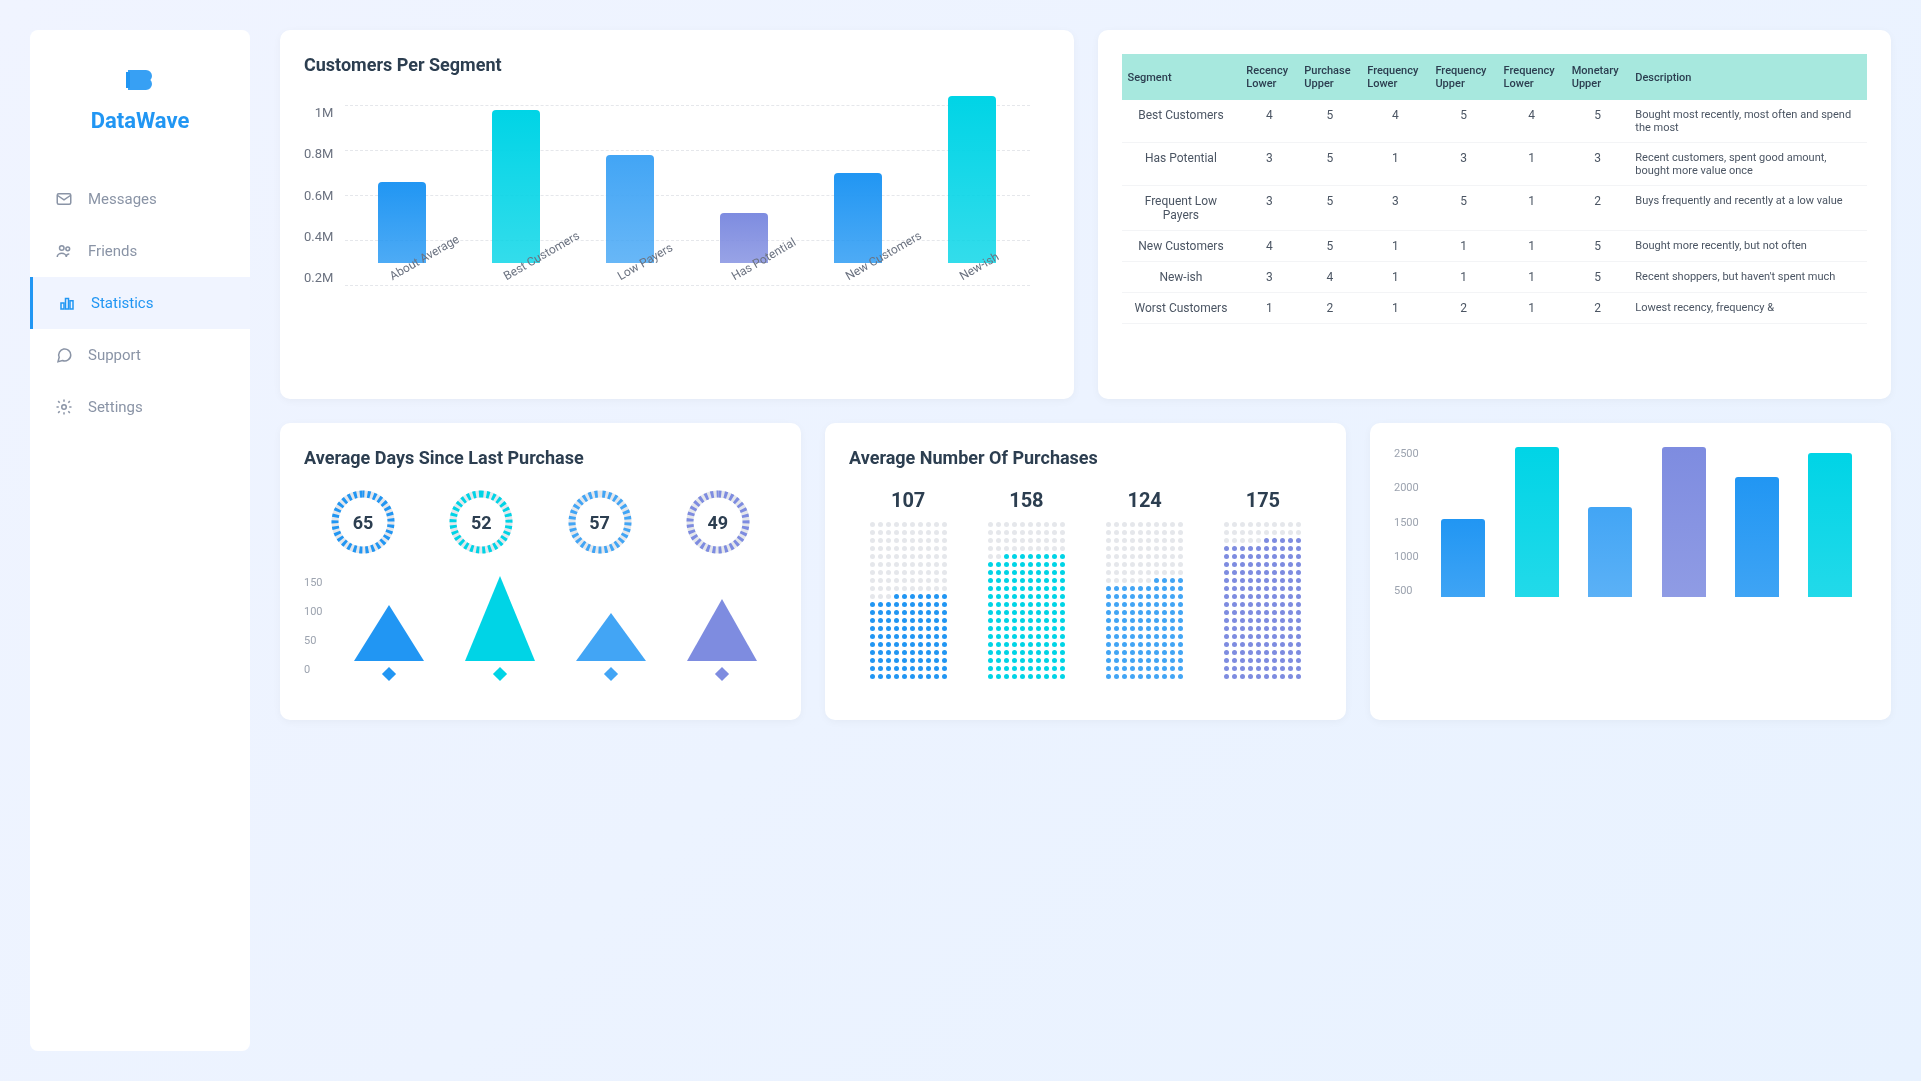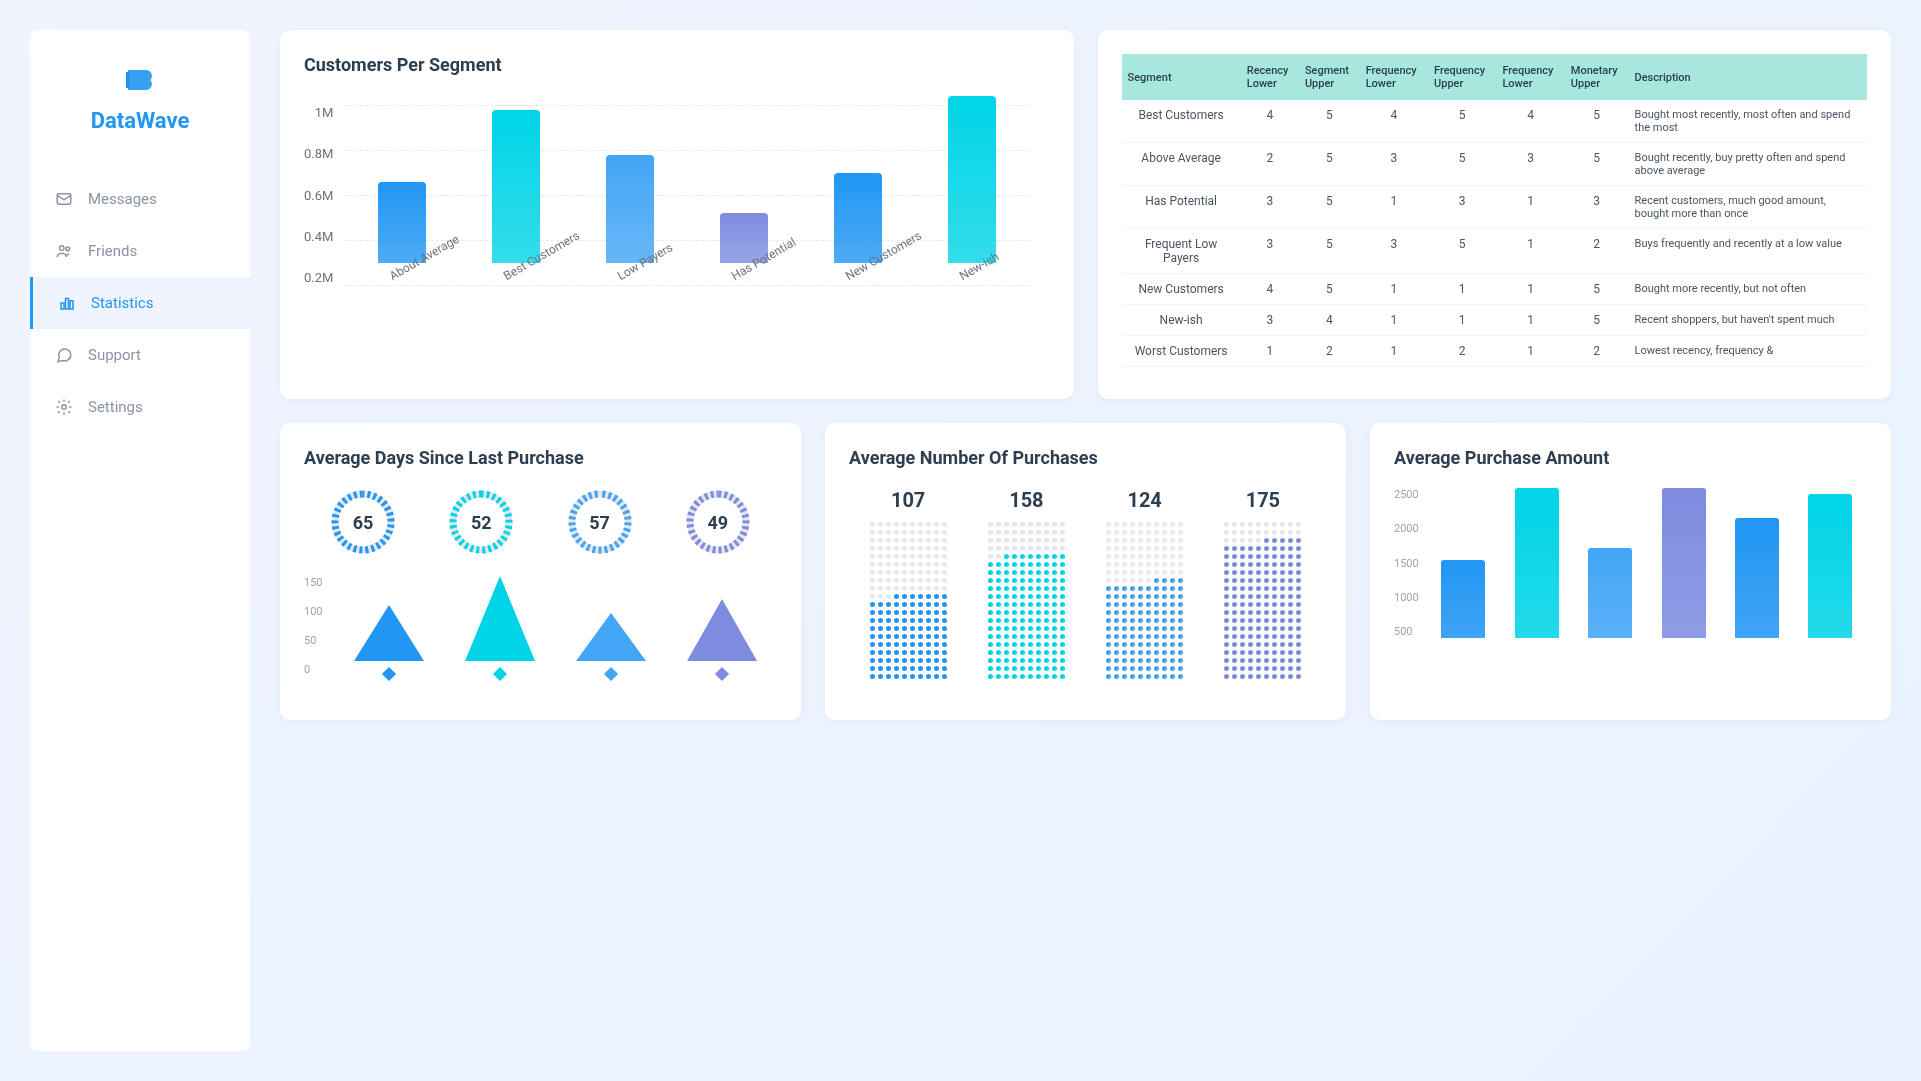--- a/index.html
+++ b/index.html
@@ -167,58 +167,48 @@
           </div>
         </div>
       </div>
 
       <div class="card table-card">
         <table class="seg-table">
           <thead>
               <tr id="tbl-head">
                 <th>Segment</th>
                 <th>Recency Lower</th>
-                <th>Segment Upper</th>
+                <th>Purchase Upper</th>
                 <th>Frequency Lower</th>
                 <th>Frequency Upper</th>
                 <th>Frequency Lower</th>
                 <th>Monetary Upper</th>
                 <th>Description</th>
               </tr>
             </thead>
           <tbody id="tbl-body">
               <tr>
                 <td>Best Customers</td>
                 <td class="num">4</td>
                 <td class="num">5</td>
                 <td class="num">4</td>
                 <td class="num">5</td>
                 <td class="num">4</td>
                 <td class="num">5</td>
                 <td class="desc">Bought most recently, most often and spend the most</td>
               </tr>
               <tr>
-                <td>Above Average</td>
-                <td class="num">2</td>
-                <td class="num">5</td>
-                <td class="num">3</td>
-                <td class="num">5</td>
-                <td class="num">3</td>
-                <td class="num">5</td>
-                <td class="desc">Bought recently, buy pretty often and spend above average</td>
-              </tr>
-              <tr>
                 <td>Has Potential</td>
                 <td class="num">3</td>
                 <td class="num">5</td>
                 <td class="num">1</td>
                 <td class="num">3</td>
                 <td class="num">1</td>
                 <td class="num">3</td>
-                <td class="desc">Recent customers, much good amount, bought more than once</td>
+                <td class="desc">Recent customers, spent good amount, bought more value once</td>
               </tr>
               <tr>
                 <td>Frequent Low Payers</td>
                 <td class="num">3</td>
                 <td class="num">5</td>
                 <td class="num">3</td>
                 <td class="num">5</td>
                 <td class="num">1</td>
                 <td class="num">2</td>
                 <td class="desc">Buys frequently and recently at a low value</td>
@@ -1121,21 +1111,20 @@
                 <div class="dot" style="background:#7e8ce0"></div>
                 <div class="dot" style="background:#7e8ce0"></div>
                 <div class="dot" style="background:#7e8ce0"></div>
                 <div class="dot" style="background:#7e8ce0"></div>
               </div>
             </div>
           </div>
       </div>
 
       <div class="card">
-        <div class="card-title">Average Purchase Amount</div>
         <div class="bars2-wrap">
           <div class="bars2-y" id="b2-y">
               <div>2500</div>
               <div>2000</div>
               <div>1500</div>
               <div>1000</div>
               <div>500</div>
             </div>
           <div class="bars2" id="b2">
               <div class="bar2" style="height:78px;background:linear-gradient(180deg,#2196f3,#2196f3dd)"></div>

